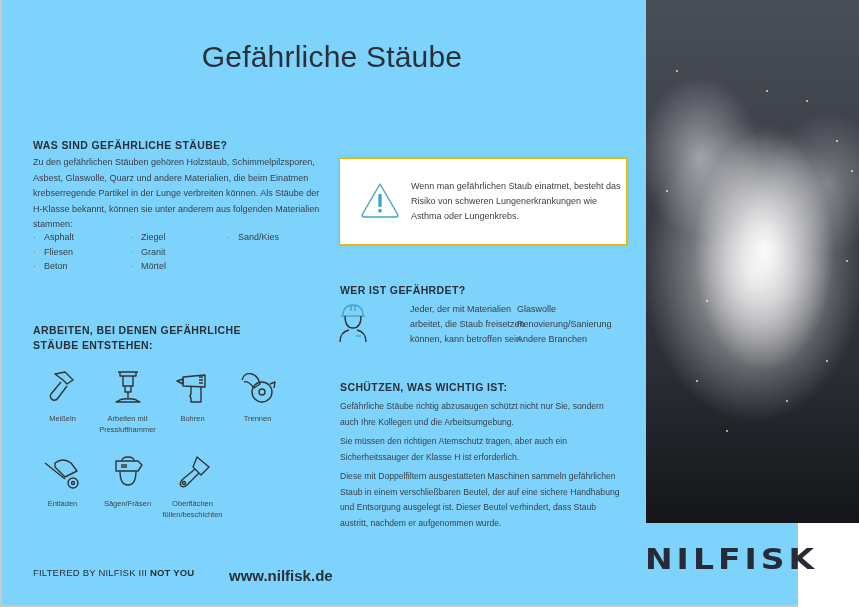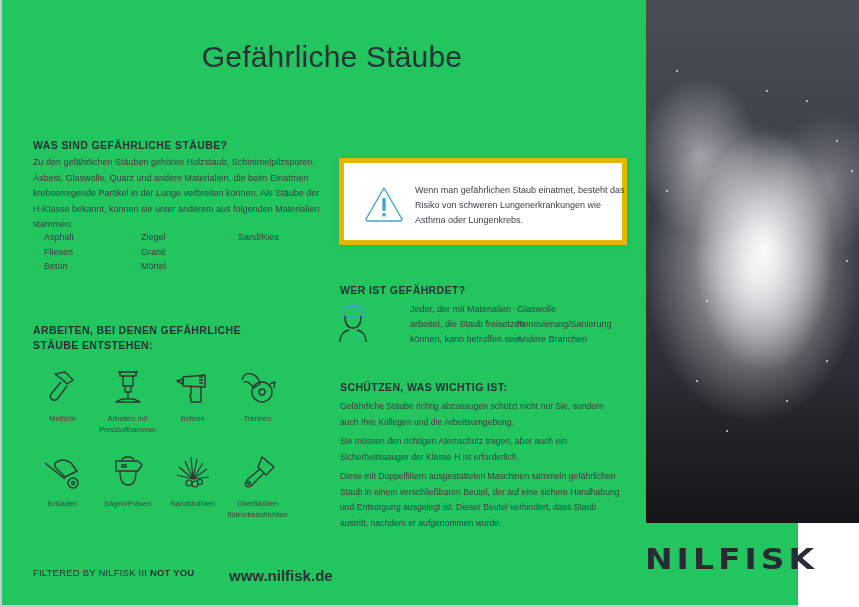--- a/index.html
+++ b/index.html
@@ -1,18 +1,18 @@
 <!DOCTYPE html>
 <html><head>
   <meta charset="utf-8">
   <style>
     * { box-sizing: border-box; margin: 0; padding: 0; }
     html, body { width: 859px; height: 607px; overflow: hidden; background: #ffffff; }
     body { font-family: "Liberation Sans", sans-serif; color: #2b2f36; position: relative; }
-    .page { position: absolute; left: 0; top: 0; width: 798px; height: 607px; background: #22c55e;
+    .page { position: absolute; left: 0; top: 0; width: 798px; height: 607px; background: #7dd3fc;
             border-left: 2px solid #c9c9c9; border-bottom: 2px solid #c9c9c9; }
 
     .title { position: absolute; left: 0; width: 660px; top: 40px; text-align: center;
              font-size: 30px; font-weight: normal; color: #2a2f38; letter-spacing: 0.2px; }
 
     .h2 { position: absolute; font-size: 10.5px; font-weight: bold; color: #2a2f38;
           letter-spacing: 0.4px; line-height: 15px; }
     .p  { position: absolute; font-size: 9px; color: #3a3e45; line-height: 15.5px; }
 
     
@@ -24,21 +24,21 @@
 
     #sec2-title { left: 31px; top: 323px; width: 220px; }
     .works { position: absolute; left: 28px; top: 368px; width: 260px; display: grid;
              grid-template-columns: repeat(4, 65px); grid-template-rows: 85px 80px; }
     .work { display: flex; flex-direction: column; align-items: center; }
     .work svg { width: 40px; height: 38px; }
     .work .lbl { margin-top: 8px; font-size: 7.5px; color: #444; text-align: center; line-height: 10.5px; }
 
     
     .warn-box { position: absolute; left: 337px; top: 158px; width: 288px; height: 87px;
-                background: #fff; box-shadow: 0 0 6px rgba(0,0,0,0.08); border: 5px solid #eab308; }
+                background: #fff; box-shadow: 0 0 6px rgba(0,0,0,0.08); border: 1px solid #eab308; }
     .warn-box svg { position: absolute; left: 20px; top: 22px; width: 40px; height: 38px; }
     .warn-box .p { left: 71px; top: 20px; width: 210px; line-height: 15px; }
 
     #sec3-title { left: 338px; top: 283px; }
     .risk-icon { position: absolute; left: 336px; top: 302px; width: 30px; height: 42px; }
     #sec3-text { left: 372px; top: 302px; width: 135px; line-height: 15px; margin-left: 36px; }
     .risk-list { position: absolute; left: 504px; top: 302px; font-size: 9px; color:#3a3e45; line-height: 15px; }
     .risk-list div::before { content: "·"; margin-right: 8px; color: #777; }
 
     #sec4-title { left: 338px; top: 380px; text-align: center; }
@@ -130,29 +130,20 @@
       <div class="lbl">Entladen</div>
     </div>
     <div class="work">
       <svg viewBox="0 0 40 38" fill="none" stroke="#333" stroke-width="1.4" stroke-linejoin="round">
         <path d="M14 8 Q14 4 20 4 Q26 4 26 8"></path>
         <path d="M8 8 L30 8 L34 12 L30 18 L8 18 Z"></path>
         <path d="M14 11 L14 15 M16 11 L16 15 M18 11 L18 15"></path>
         <path d="M12 18 Q12 32 20 32 Q28 32 28 18"></path>
       </svg>
       <div class="lbl">Sägen/Fräsen</div>
-    </div>
-    <div class="work">
-      <svg viewBox="0 0 40 38" fill="none" stroke="#333" stroke-width="1.2" stroke-linejoin="round">
-        <path d="M20 26 L18 4 M20 26 L24 6 M20 26 L12 8 M20 26 L30 10 M20 26 L6 14 M20 26 L34 16 M20 26 L4 22 M20 26 L36 24"></path>
-        <circle cx="16" cy="30" r="3"></circle>
-        <circle cx="22" cy="31" r="3"></circle>
-        <circle cx="27" cy="29" r="2.5"></circle>
-      </svg>
-      <div class="lbl">Sandstrahlen</div>
     </div>
     <div class="work">
       <svg viewBox="0 0 40 38" fill="none" stroke="#333" stroke-width="1.4" stroke-linejoin="round">
         <path d="M24 4 L36 14 L28 22 L20 14 Z"></path>
         <path d="M22 16 L10 26 Q6 30 8 33 Q11 35 14 32 L26 20"></path>
         <circle cx="11" cy="30" r="1.5"></circle>
       </svg>
       <div class="lbl">Oberflächen füllen/beschichten</div>
     </div>
   </div>

